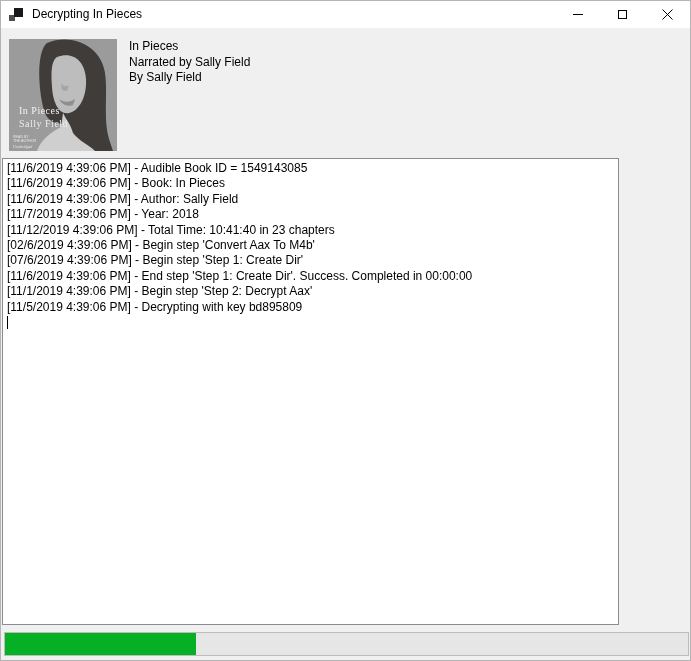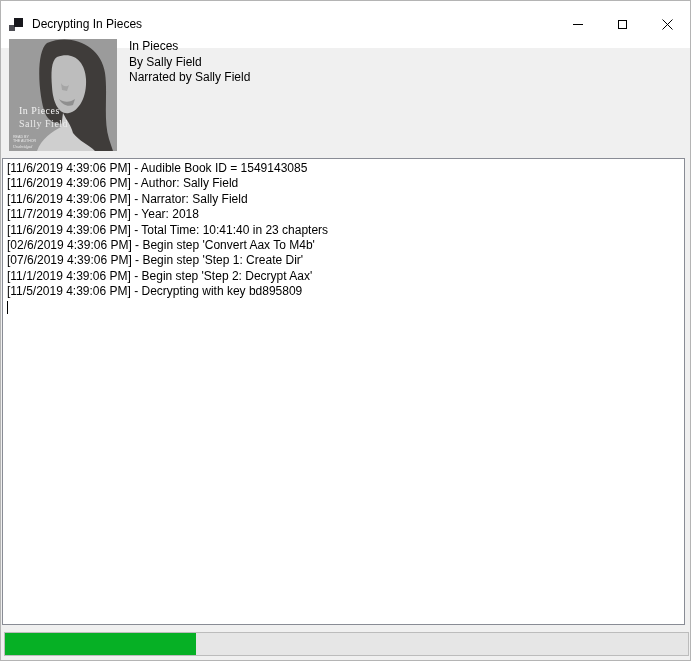--- a/index.html
+++ b/index.html
@@ -8,21 +8,21 @@
     position:relative;
     width:691px;height:661px;
     background:#f0f0f0;
     border:1px solid #b4b4b4;
     font-family:"Liberation Sans",sans-serif;
     color:#000;
     overflow:hidden;
   }
   
   .titlebar{
-    position:absolute;left:0;top:0;right:0;height:47px;
+    position:absolute;left:0;top:0;right:0;height:27px;
     background:#ffffff;
     display:flex;align-items:center;
   }
   .app-icon{position:relative;width:16px;height:16px;margin-left:8px;flex:0 0 auto;}
   .app-icon .sq-small{position:absolute;left:0;top:8px;width:6px;height:6px;background:#4c4c52;}
   .app-icon .sq-big{position:absolute;left:5px;top:1px;width:9px;height:9px;background:#17171c;}
   .window-title{margin-left:7px;font-size:12px;line-height:29px;white-space:nowrap;}
   .titlebar-spacer{flex:1 1 auto;}
   .winbtn{
     width:45px;height:29px;flex:0 0 auto;
@@ -36,21 +36,21 @@
     position:absolute;left:8px;top:38px;width:108px;height:112px;
     background:#9a9a9a;overflow:hidden;
   }
   .cover svg{display:block;}
   .book-info{
     position:absolute;left:128px;top:38px;
     font-size:12px;line-height:15.5px;
   }
   
   .logbox{
-    position:absolute;left:1px;top:157px;width:683px;height:467px;
+    position:absolute;left:1px;top:157px;width:617px;height:467px;
     background:#ffffff;
     border:1px solid #898c95;
     padding:2px 4px;
     font-size:12px;line-height:15.4px;
     overflow:hidden;
     white-space:nowrap;
   }
   .log-line{white-space:nowrap;}
   .log-line.error{color:var(--error-red,#ff0000);}
   .caret{width:1px;height:13px;background:#000;margin-top:1px;}
@@ -108,42 +108,43 @@
       <text x="10" y="88" font-family="Liberation Serif, serif" font-size="10" fill="#eaeaea" letter-spacing="0.5">Sally Field</text>
 
       <text x="4" y="99" font-family="Liberation Sans, sans-serif" font-size="3.6" fill="#e8e8e8">READ BY</text>
       <text x="4" y="103" font-family="Liberation Sans, sans-serif" font-size="3.6" fill="#e8e8e8">THE AUTHOR</text>
       <text x="4" y="109" font-family="Liberation Serif, serif" font-size="4" font-style="italic" fill="#e8e8e8">Unabridged</text>
     </svg>
   </div>
 
   <div class="book-info">
     <div>In Pieces</div>
+    <div>Narrated by Sally Field</div>
     <div>By Sally Field</div>
-    <div>Narrated by Sally Field</div>
   </div>
 
   <div class="logbox">
 
       <div class="log-line">[11/6/2019 4:39:06 PM] - Audible Book ID = 1549143085</div>
 
+      <div class="log-line">[11/6/2019 4:39:06 PM] - Book: In Pieces</div>
 
       <div class="log-line">[11/6/2019 4:39:06 PM] - Author: Sally Field</div>
 
-      <div class="log-line">[11/6/2019 4:39:06 PM] - Narrator: Sally Field</div>
 
       <div class="log-line">[11/7/2019 4:39:06 PM] - Year: 2018</div>
 
-      <div class="log-line">[11/6/2019 4:39:06 PM] - Total Time: 10:41:40 in 23 chapters</div>
+      <div class="log-line">[11/12/2019 4:39:06 PM] - Total Time: 10:41:40 in 23 chapters</div>
 
 
       <div class="log-line">[02/6/2019 4:39:06 PM] - Begin step 'Convert Aax To M4b'</div>
 
       <div class="log-line">[07/6/2019 4:39:06 PM] - Begin step 'Step 1: Create Dir'</div>
 
+      <div class="log-line">[11/6/2019 4:39:06 PM] - End step 'Step 1: Create Dir'. Success. Completed in 00:00:00</div>
 
       <div class="log-line">[11/1/2019 4:39:06 PM] - Begin step 'Step 2: Decrypt Aax'</div>
 
       <div class="log-line">[11/5/2019 4:39:06 PM] - Decrypting with key bd895809</div>
     <div class="caret"></div>
     </div>
 
   <div class="progressbar">
     <div class="progress-fill" style="width: 28%;"></div>
   </div>

